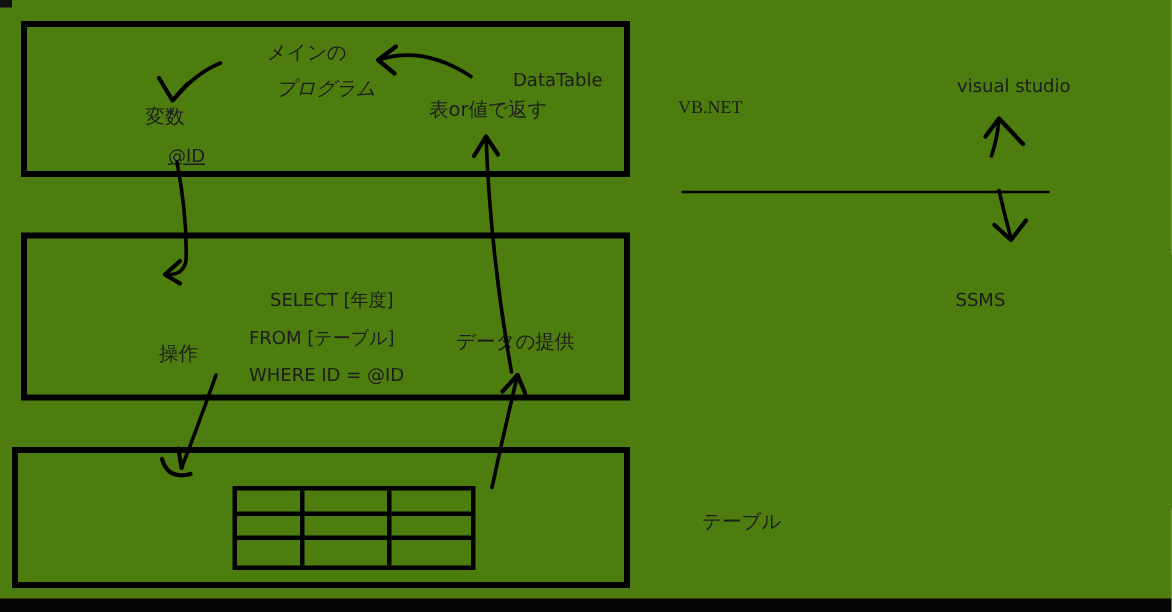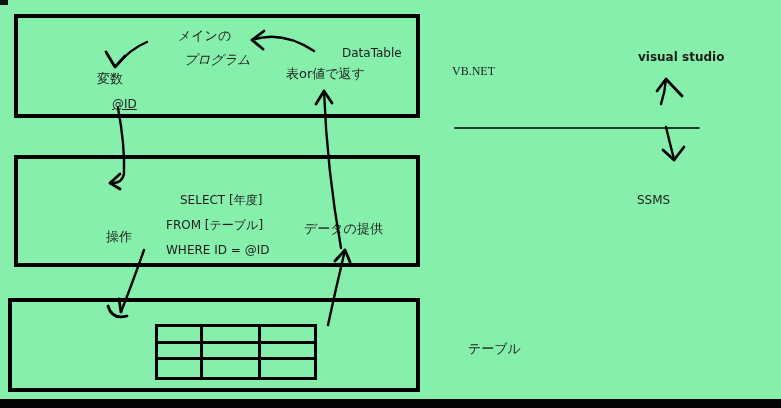--- a/index.html
+++ b/index.html
@@ -3,21 +3,21 @@
 <meta charset="utf-8">
 <style>
   html,body{margin:0;padding:0;}
   body{
     font-family:"DejaVu Sans","Liberation Sans",sans-serif;
     background:#e9e9e9;
   }
   .canvas{
     position:relative;
     width:781px;height:408px;
-    background:#86efac;
+    background:#4d7c0f;
     overflow:hidden;
   }
   .corner-mark{
     position:absolute;left:0;top:0;width:8px;height:5px;background:#111;
   }
   .box{
     position:absolute;
     border:4px solid #000;
     background:transparent;
     box-sizing:border-box;
@@ -89,21 +89,21 @@
   <span class="lbl latin" style="left:342px;top:46px;">DataTable</span>
   <span class="lbl" style="left:286px;top:66px;text-align:center;">表or値で返す</span>
 
   <span class="lbl" style="left:106px;top:229px;">操作</span>
   <span class="lbl latin" style="left:180px;top:193px;">SELECT [年度]</span>
   <span class="lbl latin" style="left:166px;top:218px;">FROM [テーブル]</span>
   <span class="lbl latin" style="left:166px;top:243px;">WHERE ID = @ID</span>
   <span class="lbl" style="left:304px;top:221px;">データの提供</span>
 
   <span class="lbl latin" style="left:452px;top:64px;font-family:Liberation Serif, serif;">VB.NET</span>
-  <span class="lbl latin" style="left:638px;top:50px;font-weight:bold;">visual studio</span>
+  <span class="lbl latin" style="left:638px;top:50px;">visual studio</span>
   <span class="lbl latin" style="left:637px;top:193px;">SSMS</span>
   <span class="lbl" style="left:468px;top:341px;text-align:right;">テーブル</span>
 
   <div class="grid-table">
     <div class="cell"></div>
     <div class="cell"></div>
     <div class="cell"></div>
     <div class="cell"></div>
     <div class="cell"></div>
     <div class="cell"></div>

